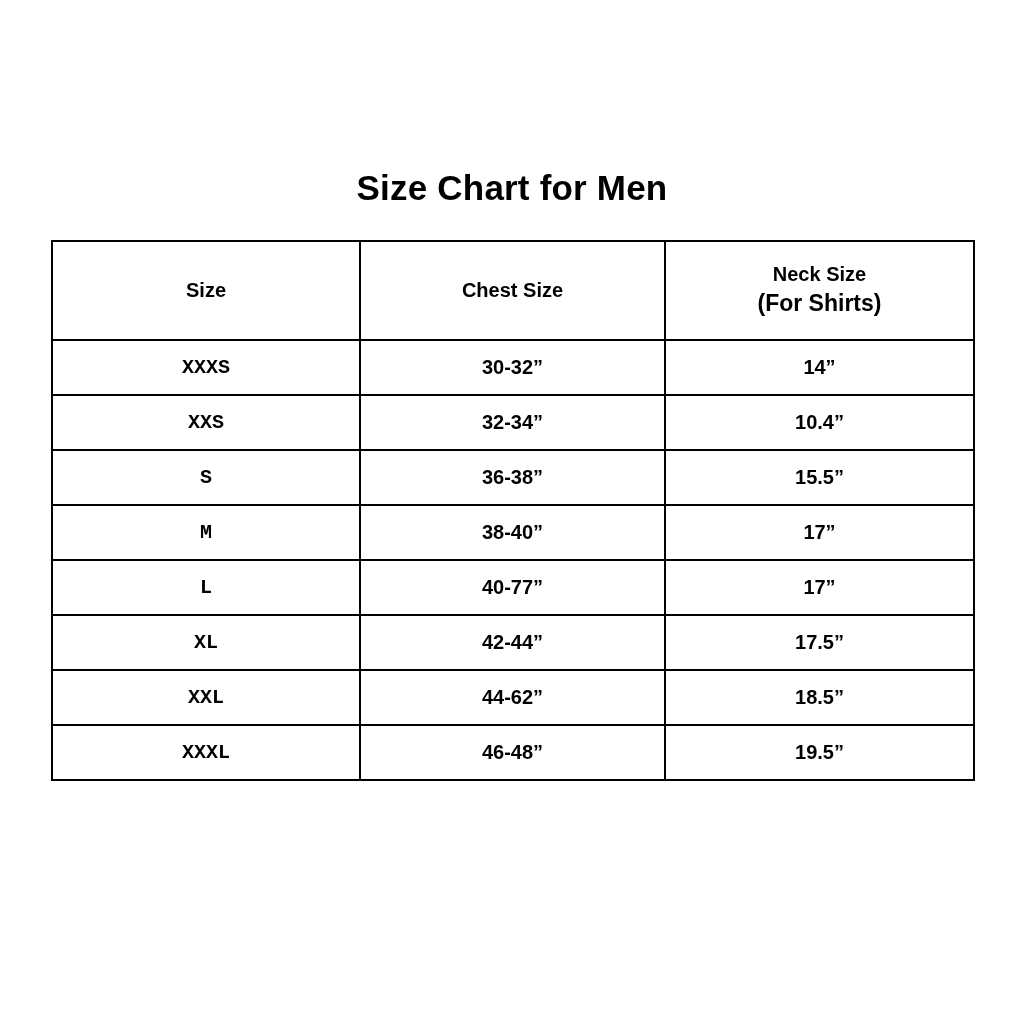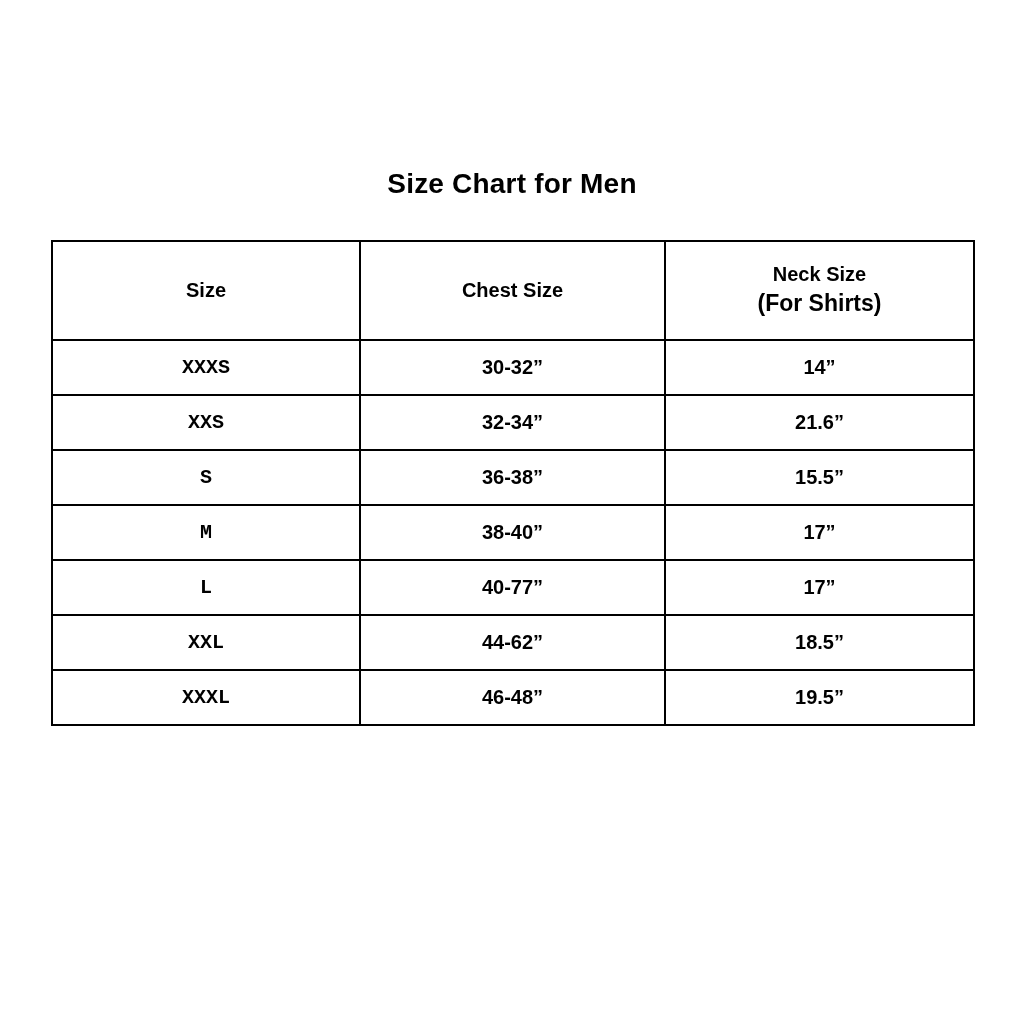--- a/index.html
+++ b/index.html
@@ -21,21 +21,21 @@
     top: 0;
     width: 1024px;
     height: 1024px;
   }
   .chart-title {
     position: absolute;
     left: 0;
     top: 168px;
     width: 1024px;
     text-align: center;
-    font-size: 28px;
+    font-size: 35px;
     font-weight: bold;
     letter-spacing: 0.2px;
   }
   table.size-table {
     position: absolute;
     left: 51px;
     top: 240px;
     width: 922px;
     border-collapse: collapse;
     table-layout: fixed;
@@ -98,38 +98,43 @@
     </thead>
     <tbody>
       <tr>
         <td class="cell-size">XXXS</td>
         <td class="cell-val">30-32”</td>
         <td class="cell-val">14”</td>
       </tr>
       <tr>
         <td class="cell-size">XXS</td>
         <td class="cell-val">32-34”</td>
-        <td class="cell-val">21.6”</td>
+        <td class="cell-val">10.4”</td>
       </tr>
       <tr>
         <td class="cell-size">S</td>
         <td class="cell-val">36-38”</td>
         <td class="cell-val">15.5”</td>
       </tr>
       <tr>
         <td class="cell-size">M</td>
         <td class="cell-val">38-40”</td>
         <td class="cell-val">17”</td>
       </tr>
       <tr>
         <td class="cell-size">L</td>
         <td class="cell-val">40-77”</td>
         <td class="cell-val">17”</td>
       </tr>
       <tr>
+        <td class="cell-size">XL</td>
+        <td class="cell-val">42-44”</td>
+        <td class="cell-val">17.5”</td>
+      </tr>
+      <tr>
         <td class="cell-size">XXL</td>
         <td class="cell-val">44-62”</td>
         <td class="cell-val">18.5”</td>
       </tr>
       <tr>
         <td class="cell-size">XXXL</td>
         <td class="cell-val">46-48”</td>
         <td class="cell-val">19.5”</td>
       </tr>
     </tbody>

